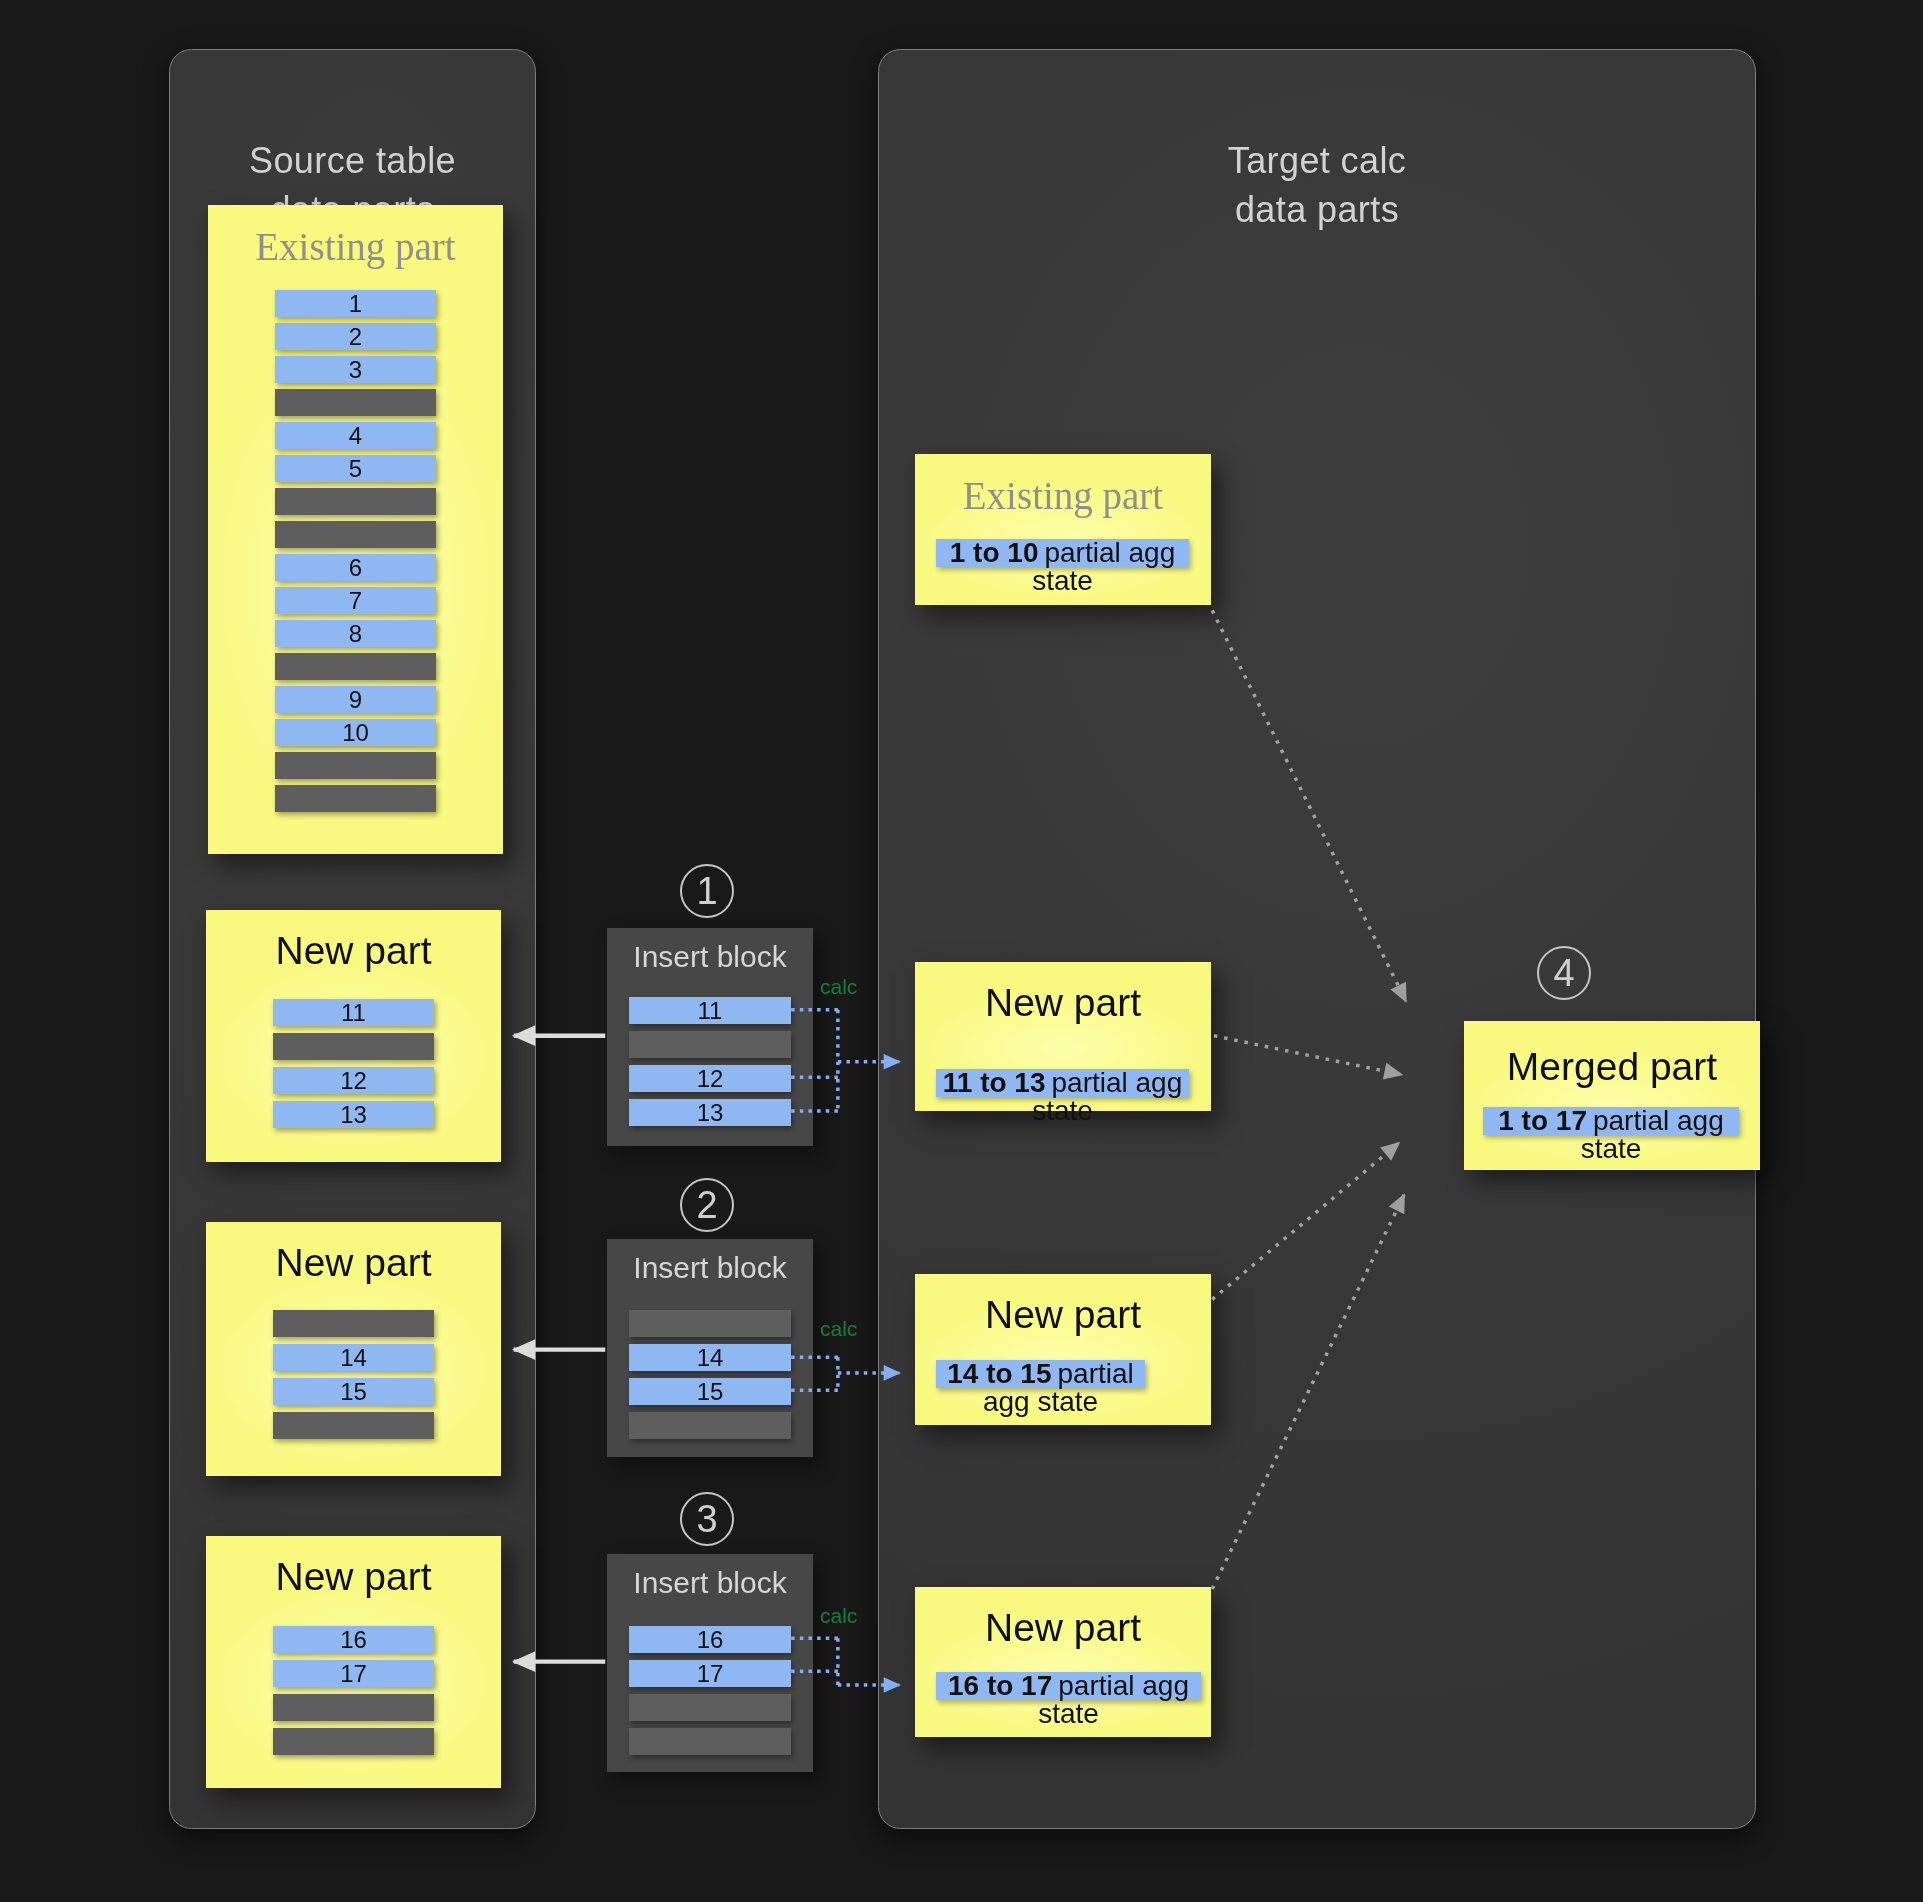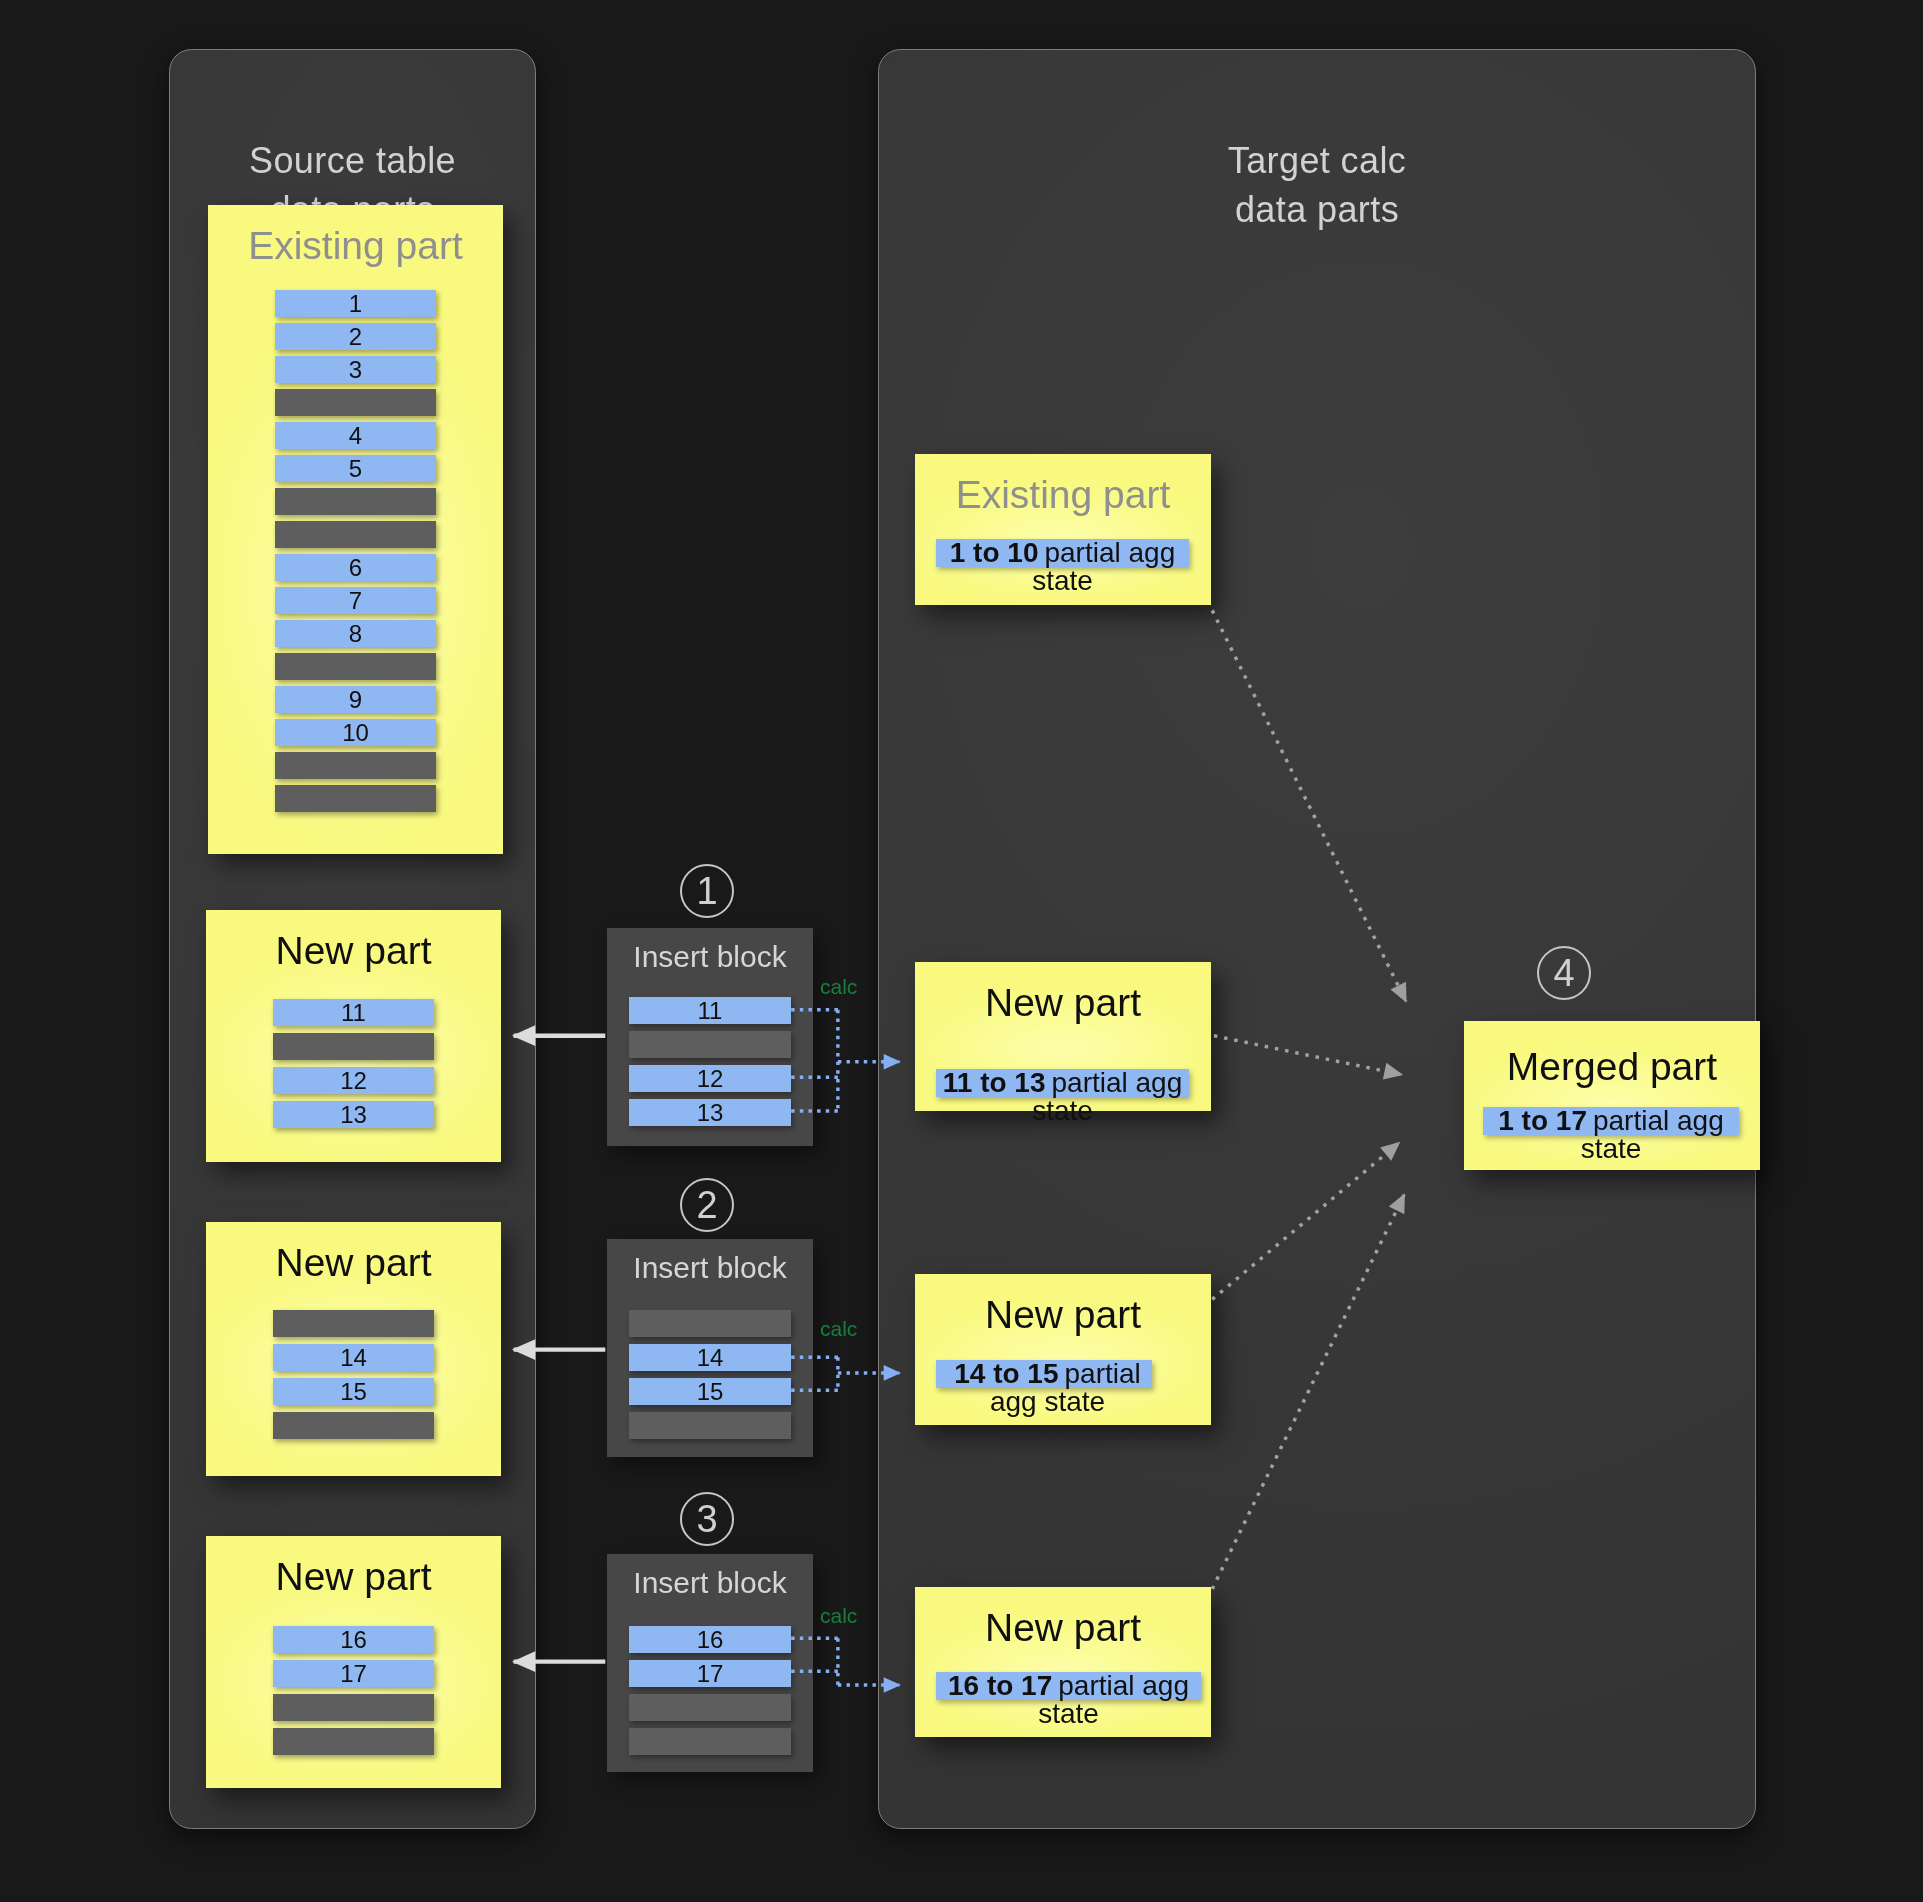--- a/index.html
+++ b/index.html
@@ -10,21 +10,21 @@
     background:radial-gradient(120% 70% at 55% 28%, #3d3d3d 0%, #343434 100%);
     box-shadow:0 8.6px 24px rgba(0,0,0,.55);}
   .panel-title{position:absolute;left:0;right:0;top:86px;text-align:center;
     color:#d2d2d2;font-size:36px;line-height:49px;letter-spacing:0.4px;}
 
   .ypart{position:absolute;box-sizing:border-box;
     background:radial-gradient(70% 55% at 50% 58%, #fdfeaa 0%, #f8f97e 78%);
     box-shadow:8.6px 12px 22.5px rgba(0,0,0,.5);}
   .ypart-title{position:absolute;left:0;right:0;top:19px;text-align:center;
     font-size:39px;color:#101010;}
-  .ypart-title.muted{color:#8f8f8f;}
+  .ypart-title.muted{color:#8f8f8f;font-family:Liberation Serif, serif;}
 
   .rows{position:absolute;left:0;right:0;}
   .row{width:161px;height:27px;margin:0 auto 6px;box-shadow:1.7px 2.6px 5.2px rgba(0,0,0,.35);}
   .rows.gap8 .row{margin-bottom:7px;}
   .row.blue{background:#8fb7f2;color:#101010;font-size:24px;line-height:27px;text-align:center;}
   .row.gray{background:#5e5e5e;}
 
   .iblock{position:absolute;box-sizing:border-box;width:206px;background:#474747;
     box-shadow:7px 8.6px 17.3px rgba(0,0,0,.4);padding-left:47px;}
   .iblock-title{position:absolute;left:0;right:0;top:12px;text-align:center;
@@ -162,21 +162,21 @@
 
   <div class="ypart" style="left:915px;top:962px;width:296px;height:149px;">
     <div class="ypart-title">New part</div>
     <div class="aggbar" style="left:21px;width:253px;top:87px;margin-top:20px;">
       <b>11 to 13</b><span class="lbl">partial agg state</span>
     </div>
   </div>
 
   <div class="ypart" style="left:915px;top:1274px;width:296px;height:151px;">
     <div class="ypart-title">New part</div>
-    <div class="aggbar" style="left:21px;width:209px;top:86px;padding-left:7px;">
+    <div class="aggbar" style="left:21px;width:209px;top:86px;">
       <b>14 to 15</b><span class="lbl">partial agg state</span>
     </div>
   </div>
 
   <div class="ypart" style="left:915px;top:1587px;width:296px;height:150px;">
     <div class="ypart-title">New part</div>
     <div class="aggbar" style="left:21px;width:265px;top:85px;">
       <b>16 to 17</b><span class="lbl">partial agg state</span>
     </div>
   </div>

